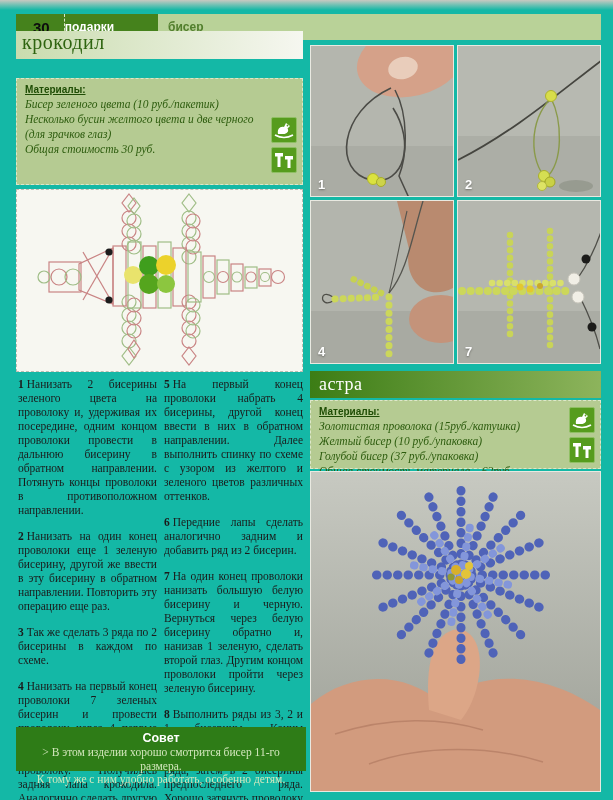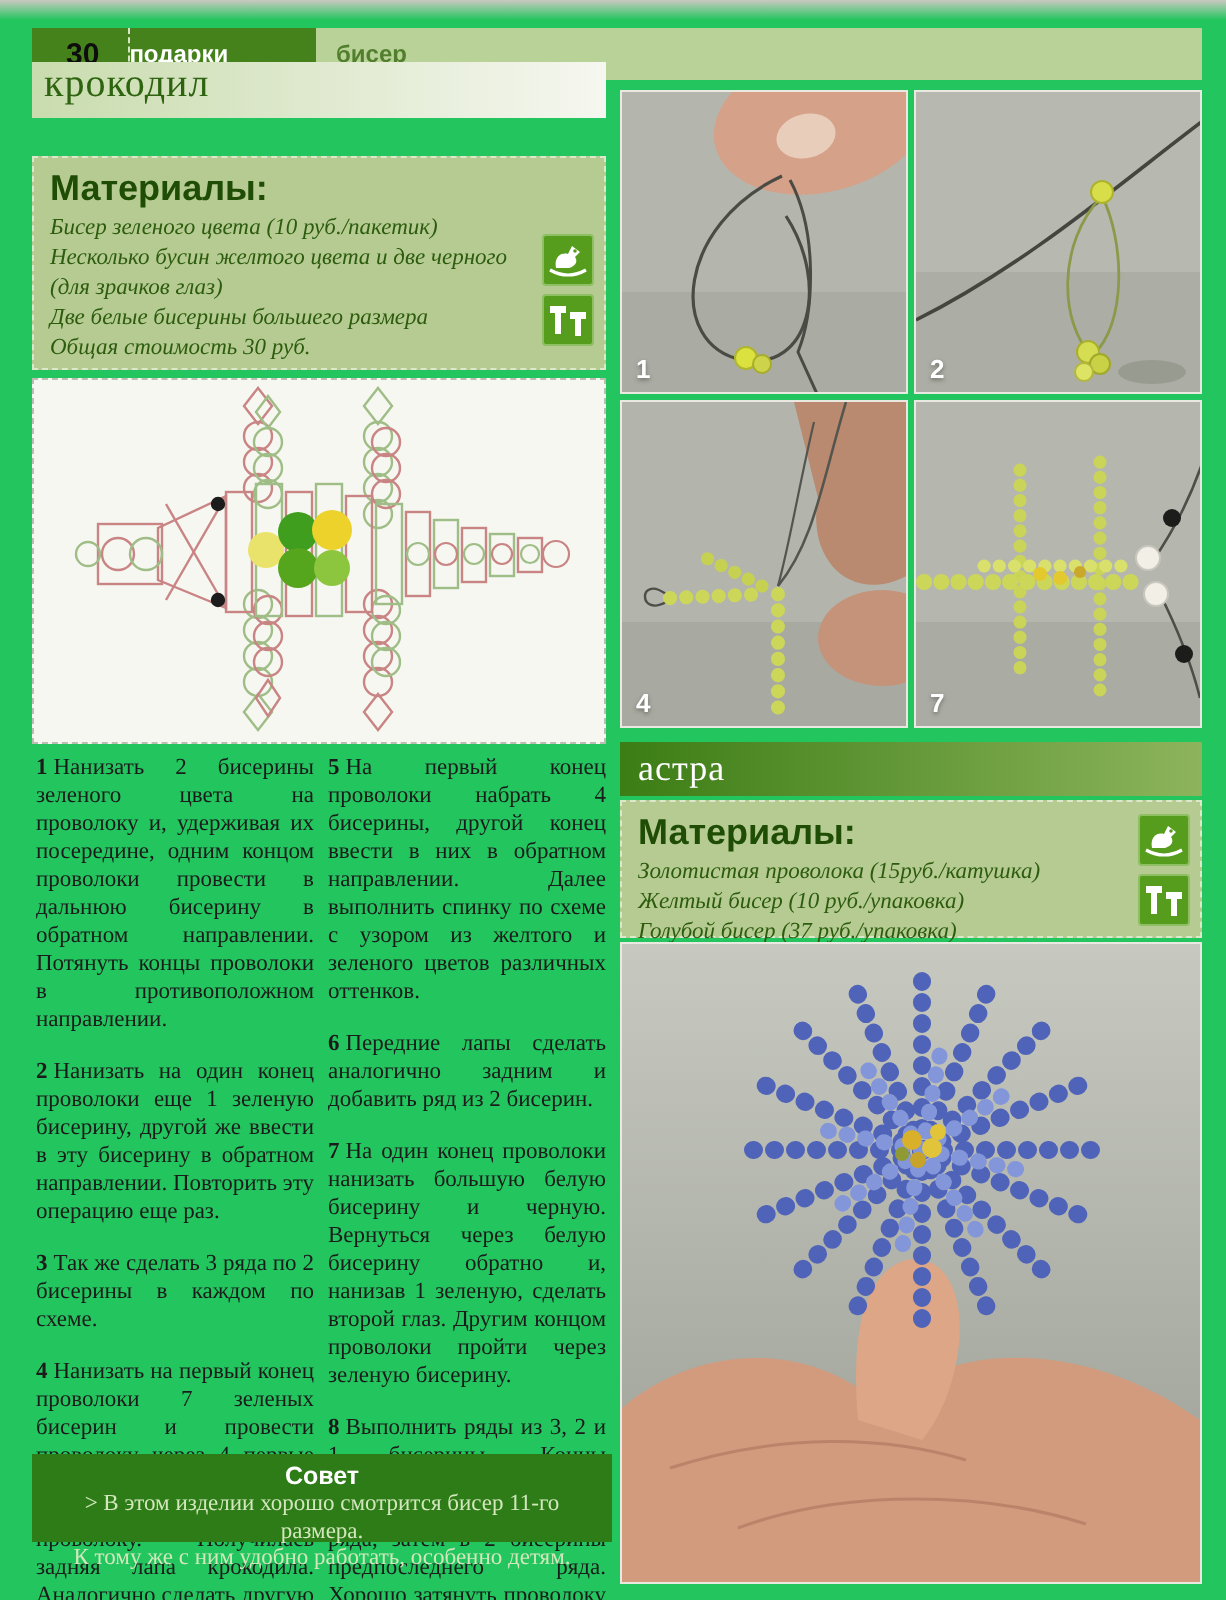--- a/index.html
+++ b/index.html
@@ -1,18 +1,18 @@
 <!DOCTYPE html>
 <html><head>
 <meta charset="utf-8">
 <style>
   html,body{margin:0;padding:0;}
   body{width:613px;height:800px;background:#e4e3db;position:relative;
        font-family:"Liberation Serif",serif;overflow:hidden;}
-  .page{position:absolute;left:0;top:0;width:613px;height:800px;background:#22c55e;}
+  .page{position:absolute;left:0;top:0;width:613px;height:800px;background:#14b8a6;}
   .scan-shadow{position:absolute;left:0;top:0;width:613px;height:10px;
        background:linear-gradient(#c9c9c1,rgba(240,239,232,0));}
   .blk{position:absolute;box-sizing:border-box;}
   .dashed{border:1px dashed #bdbdb2;}
 
   
   .header-bar{left:16px;top:14px;width:585px;height:26px;background:#b9d298;}
   .header-dark{position:absolute;left:0;top:0;width:142px;height:26px;background:#45821c;
        display:flex;align-items:center;}
   .page-num{color:#0d0d0d;font-weight:bold;font-family:"Liberation Sans",sans-serif;
@@ -24,21 +24,21 @@
        color:#527f2d;font-weight:bold;font-family:"Liberation Sans",sans-serif;font-size:12px;}
 
   
   .title-banner{left:16px;top:31px;width:287px;height:28px;
        background:linear-gradient(90deg,#c9dcae,#f6f7f0);display:flex;}
   .title-banner span{color:#2e6410;font-size:20px;padding-left:6px;letter-spacing:.5px;}
 
   
   .mat-box{background:#b5cb92;border:1px dashed #dde7ca;padding:5px 8px;}
   .mat-heading{font-family:"Liberation Sans",sans-serif;font-weight:bold;
-       font-size:18px;color:#1f4d05;margin-bottom:2px;}
+       font-size:10px;color:#1f4d05;margin-bottom:2px;text-decoration:underline;}
   .mat-item{font-style:italic;font-size:11.5px;line-height:15px;color:#2d5c0e;}
   .mat-icons{position:absolute;right:5px;display:flex;flex-direction:column;gap:4px;}
   .mat-icon{width:24px;height:24px;background:#569c1d;border-radius:2px;
        border:1px solid #8fbf63;display:block;}
 
   
   .schema-box{left:16px;top:189px;width:287px;height:183px;background:#f7f7f1;}
 
   
   .steps{left:16px;top:377px;width:289px;height:346px;}
@@ -88,21 +88,20 @@
 
   <div class="blk title-banner">
     <span>крокодил</span>
   </div>
 
   <div class="blk mat-box" style="left:16px;top:78px;width:287px;height:107px;">
     <div class="mat-heading">Материалы:</div>
     <div class="mat-item">Бисер зеленого цвета (10 руб./пакетик)</div>
     <div class="mat-item">Несколько бусин желтого цвета и две черного</div>
     <div class="mat-item">(для зрачков глаз)</div>
-    <div class="mat-item">Две белые бисерины большего размера</div>
     <div class="mat-item">Общая стоимость 30 руб.</div>
     <div class="mat-icons" style="top:38px;">
       <svg class="mat-icon" viewBox="0 0 24 24">
         <path d="M3 17 Q12 22 21 17" stroke="#fff" stroke-width="1.6" fill="none"></path>
         <path d="M6 16 C5 11 8 8 12 9 L14 5 L18 8 L15.5 10.5 C17 12.5 16 15 12.5 16 Z" fill="#fff"></path>
         <circle cx="15.5" cy="7.5" r="0.9" fill="#569c1d"></circle>
       </svg>
       <svg class="mat-icon" viewBox="0 0 24 24">
         <path d="M3 5 L11 5 L11 8.5 L8.5 8.5 L8.5 19 L5.5 19 L5.5 8.5 L3 8.5 Z" fill="#fff"></path>
         <path d="M13 8 L21 8 L21 11.5 L18.5 11.5 L18.5 20 L15.5 20 L15.5 11.5 L13 11.5 Z" fill="#fff"></path>

